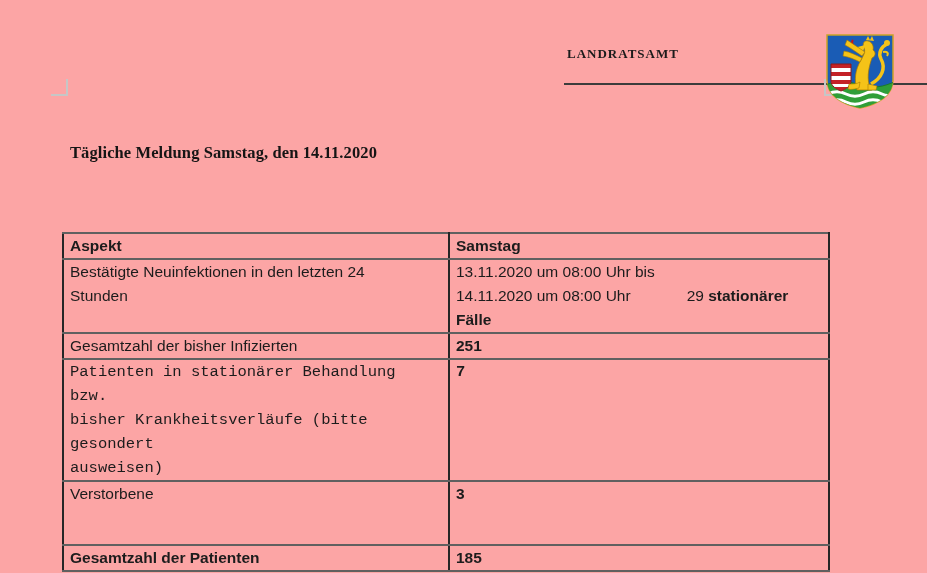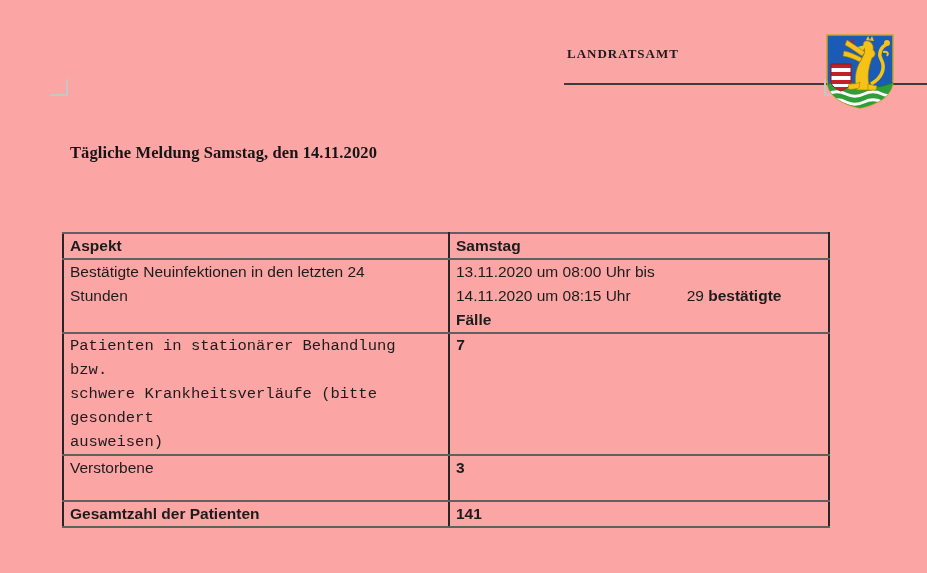--- a/index.html
+++ b/index.html
@@ -31,21 +31,21 @@
   table.report td {
     vertical-align:top; padding:0 6px; font-size:15.5px; line-height:24px;
     color:#1c1c1c;
     border-top:2px solid #606060; border-bottom:2px solid #606060;
     border-left:2px solid #262626; border-right:2px solid #262626;
     overflow:hidden; }
   tr.r-head   { height:22px; }
   tr.r-infect { height:72px; }
   tr.r-total  { height:24px; }
   tr.r-hosp   { height:72px;font-family:Liberation Mono, monospace; }
-  tr.r-dead   { height:46px; }
+  tr.r-dead   { height:64px; }
   tr.r-recov24{ height:48px; }
   tr.r-recov  { height:22px; }
   .b { font-weight:bold; }
   .spacer { display:inline-block; width:56px; }
 </style>
 </head>
 <body>
 
 <div class="page">
 
@@ -110,37 +110,41 @@
       <td class="b">Samstag</td>
     </tr>
     <tr class="r-infect">
       <td>
         <div>Bestätigte Neuinfektionen in den letzten 24</div>
         <div>Stunden</div>
       </td>
       <td>
         <div>13.11.2020 um 08:00 Uhr bis</div>
         <div>
-          <span>14.11.2020 um 08:15 Uhr</span><span class="spacer"></span><span>29 </span><span class="b">bestätigte</span>
+          <span>14.11.2020 um 08:00 Uhr</span><span class="spacer"></span><span>29 </span><span class="b">stationärer</span>
         </div>
         <div class="b">Fälle</div>
       </td>
     </tr>
+    <tr class="r-total">
+      <td>Gesamtzahl der bisher Infizierten</td>
+      <td class="b">251</td>
+    </tr>
     <tr class="r-hosp">
       <td>
         <div>Patienten in stationärer Behandlung bzw.</div>
-        <div>schwere Krankheitsverläufe (bitte gesondert</div>
+        <div>bisher Krankheitsverläufe (bitte gesondert</div>
         <div>ausweisen)</div>
       </td>
       <td class="b">7</td>
     </tr>
     <tr class="r-dead">
       <td>Verstorbene</td>
       <td class="b">3</td>
     </tr>
     <tr class="r-recov">
       <td class="b">Gesamtzahl der Patienten</td>
-      <td class="b">141</td>
+      <td class="b">185</td>
     </tr>
   </tbody>
     </table>
 
 </div>
 
 </body></html>

